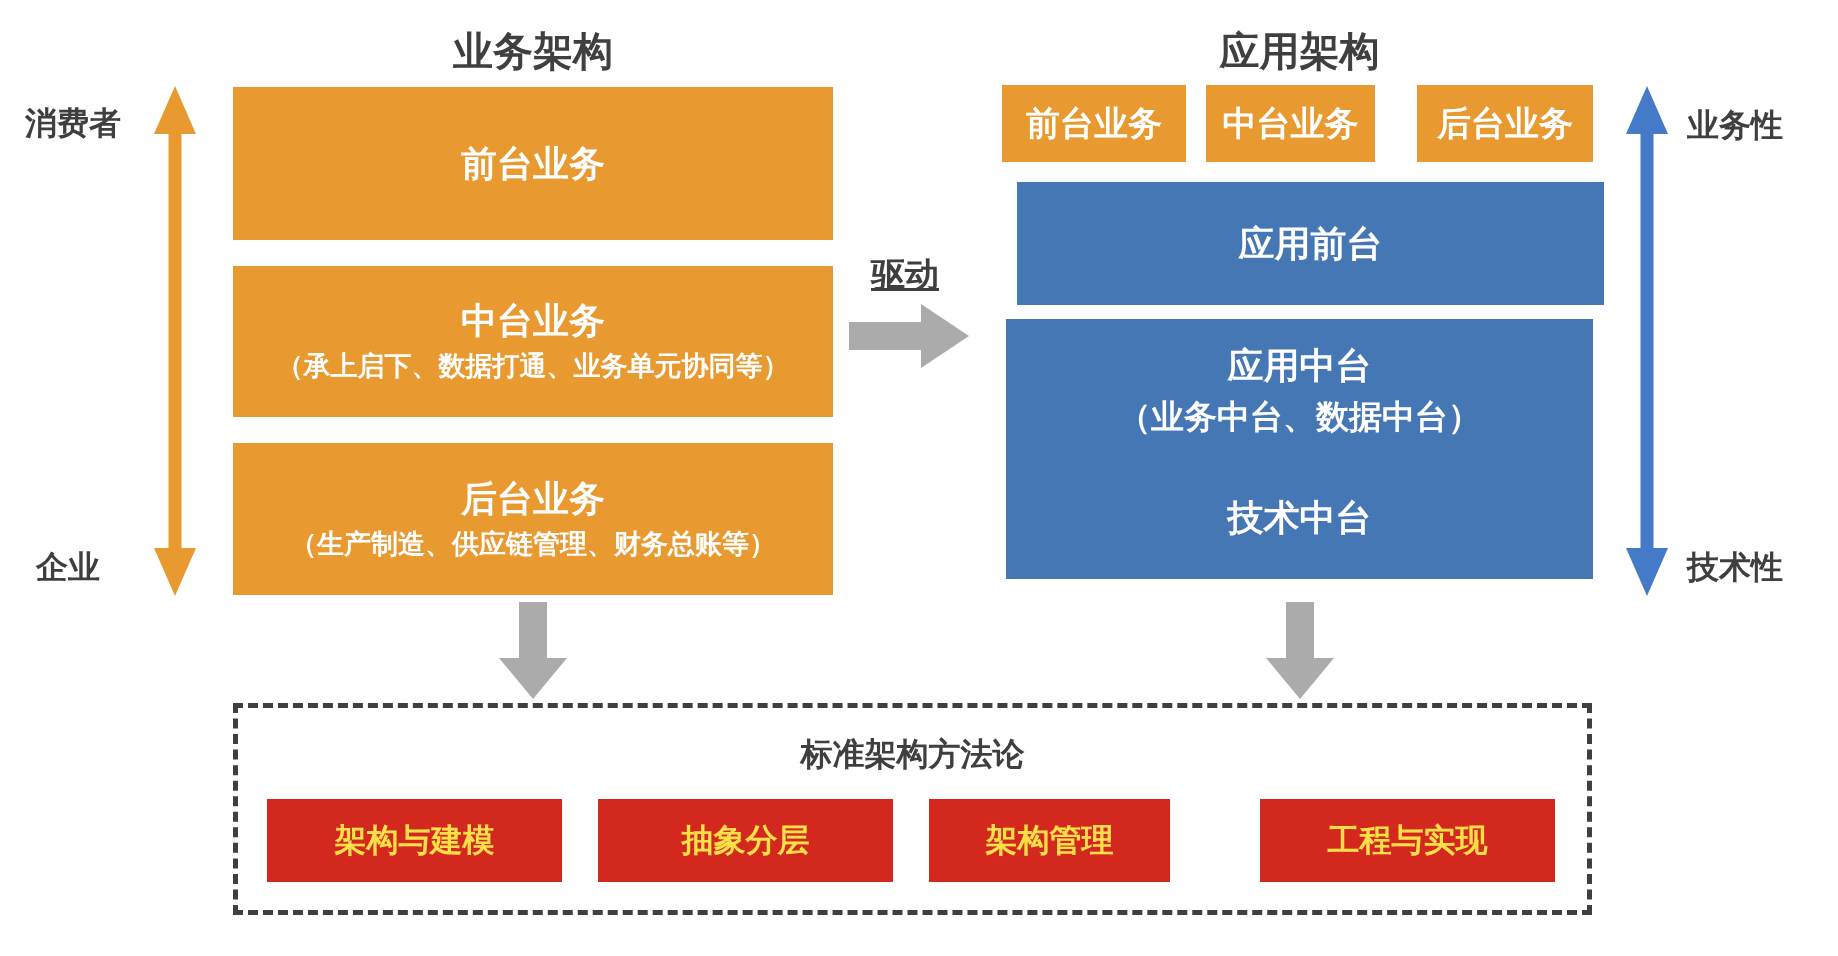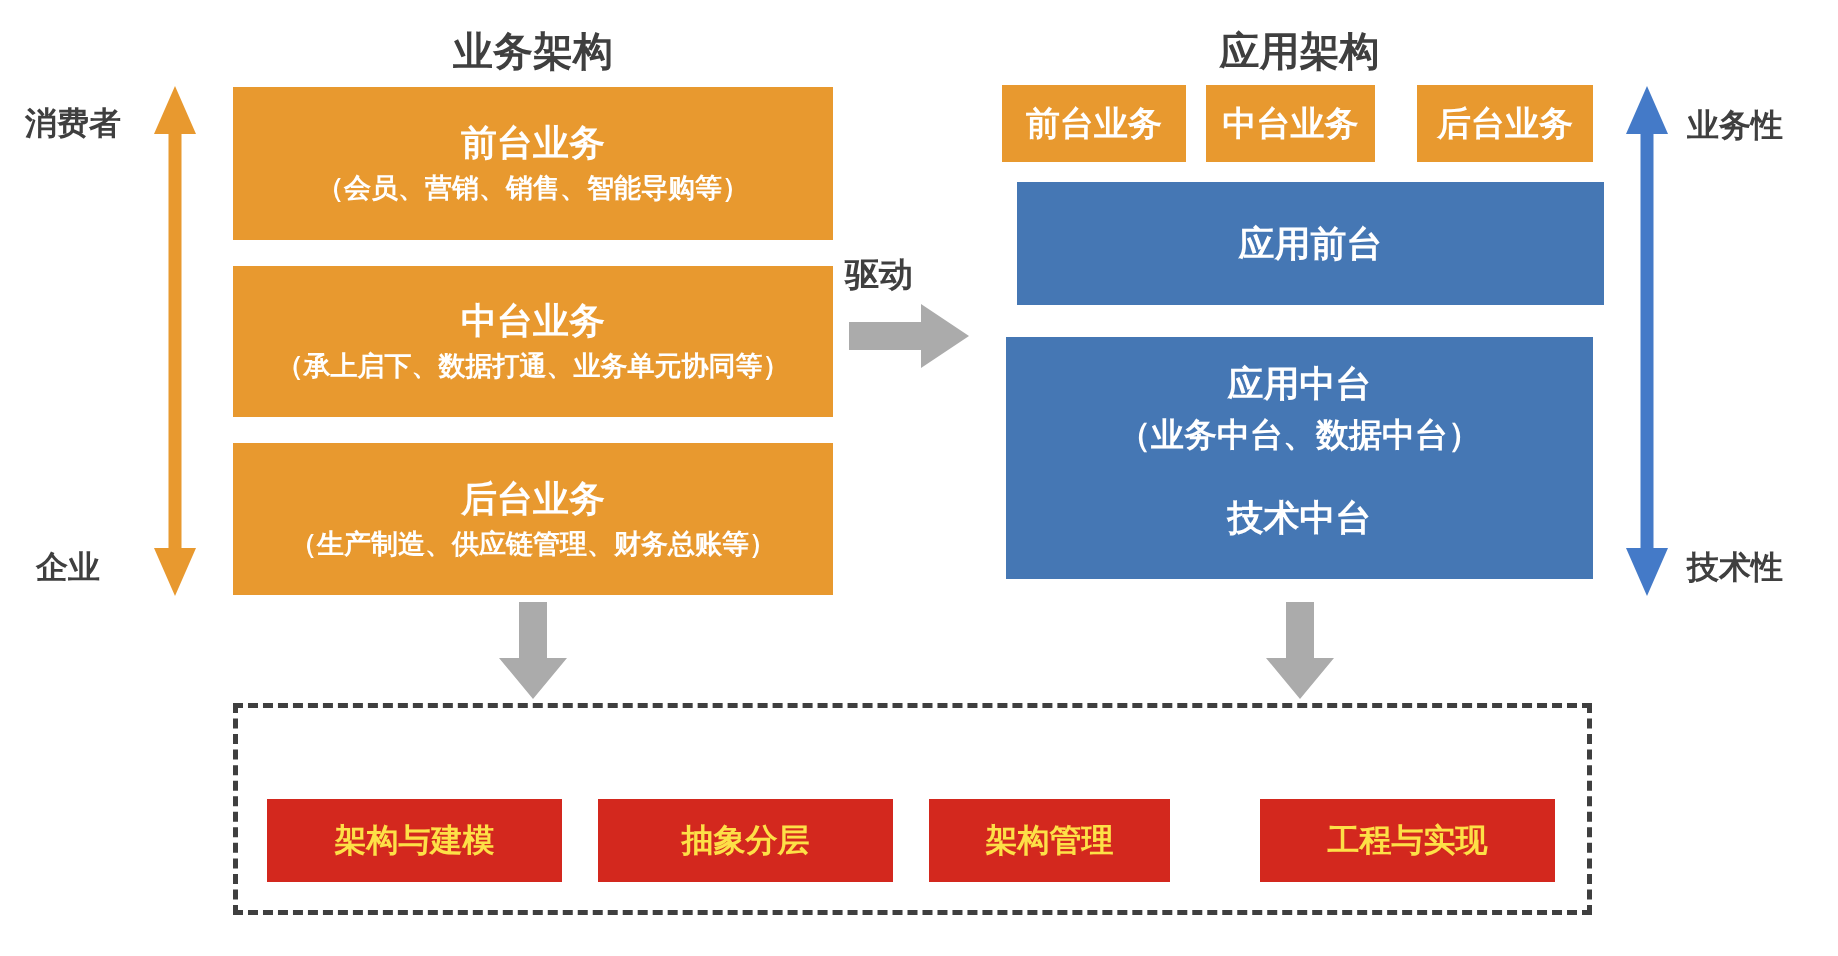--- a/index.html
+++ b/index.html
@@ -19,21 +19,21 @@
   .mini{
     background:var(--orange);color:#ffffff;font-size:34px;display:flex;
     align-items:center;justify-content:center;
   }
   .bluebox{
     background:var(--blue);color:#ffffff;display:flex;flex-direction:column;
     align-items:center;justify-content:center;text-align:center;
   }
   .bluebox .t{font-size:36px;line-height:1.25;}
   .bluebox .s{font-size:33px;line-height:1.3;margin-top:8px;}
-  .drive-label{font-size:34px;color:#3f3f3f;text-align:left;}
+  .drive-label{font-size:34px;color:#3f3f3f;text-align:center;text-decoration:underline;}
   .dashed-box{
     border:5px dashed #3f3f3f;box-sizing:border-box;
   }
   .method-title{font-size:32px;color:#3f3f3f;text-align:center;}
   .redbox{
     background:var(--red);color:#fde047;font-size:32px;display:flex;
     align-items:center;justify-content:center;
   }
 </style>
 </head>
@@ -46,21 +46,20 @@
 
   <div class="abs axis-label" style="left:25px;top:102px;">消费者</div>
   <div class="abs axis-label" style="left:36px;top:546px;">企业</div>
 
   <svg class="abs" style="left:150px;top:86px;" width="50" height="510" viewBox="0 0 50 510">
     <polygon points="25,0 46,48 31.5,48 31.5,462 46,462 25,510 4,462 18.5,462 18.5,48 4,48" fill="#E8992F"></polygon>
   </svg>
 
   <div class="abs obox" style="left:233px;top:87px;width:600px;height:153px;">
     <div class="t">前台业务</div>
-    <div class="s">（会员、营销、销售、智能导购等）</div>
   </div>
   <div class="abs obox" style="left:233px;top:266px;width:600px;height:151px;">
     <div class="t">中台业务</div>
     <div class="s">（承上启下、数据打通、业务单元协同等）</div>
   </div>
   <div class="abs obox" style="left:233px;top:443px;width:600px;height:152px;">
     <div class="t">后台业务</div>
     <div class="s">（生产制造、供应链管理、财务总账等）</div>
   </div>
 
@@ -75,21 +74,21 @@
   <div class="abs mini" style="left:1206px;top:85px;width:169px;height:77px;">
     <span>中台业务</span>
   </div>
   <div class="abs mini" style="left:1417px;top:85px;width:176px;height:77px;">
     <span>后台业务</span>
   </div>
 
   <div class="abs bluebox" style="left:1006px;top:182px;width:587px;height:123px;margin-left:11px;">
     <div class="t">应用前台</div>
   </div>
-  <div class="abs bluebox" style="left:1006px;top:337px;width:587px;height:143px;align-items:center;">
+  <div class="abs bluebox" style="left:1006px;top:319px;width:587px;height:143px;align-items:center;">
     <div class="t">应用中台</div>
     <div class="s">（业务中台、数据中台）</div>
   </div>
   <div class="abs bluebox" style="left:1006px;top:456px;width:587px;height:123px;">
     <div class="t">技术中台</div>
   </div>
 
   <svg class="abs" style="left:1622px;top:86px;" width="50" height="510" viewBox="0 0 50 510">
     <polygon points="25,0 46,48 31.5,48 31.5,462 46,462 25,510 4,462 18.5,462 18.5,48 4,48" fill="#447AC8"></polygon>
   </svg>
@@ -98,20 +97,21 @@
   <div class="abs axis-label" style="left:1687px;top:546px;">技术性</div>
 
   <svg class="abs" style="left:497px;top:602px;" width="72" height="98" viewBox="0 0 72 98">
     <polygon points="22,0 50,0 50,56 70,56 36,97 2,56 22,56" fill="#ABABAB"></polygon>
   </svg>
   <svg class="abs" style="left:1264px;top:602px;" width="72" height="98" viewBox="0 0 72 98">
     <polygon points="22,0 50,0 50,56 70,56 36,97 2,56 22,56" fill="#ABABAB"></polygon>
   </svg>
 
   <div class="abs dashed-box" style="left:233px;top:703px;width:1359px;height:212px;"></div>
+  <div class="abs method-title" style="left:233px;top:733px;width:1359px;">标准架构方法论</div>
 
   <div class="abs redbox" style="left:267px;top:799px;width:295px;height:83px;">
     <span>架构与建模</span>
   </div>
   <div class="abs redbox" style="left:598px;top:799px;width:295px;height:83px;">
     <span>抽象分层</span>
   </div>
   <div class="abs redbox" style="left:929px;top:799px;width:241px;height:83px;">
     <span>架构管理</span>
   </div>

